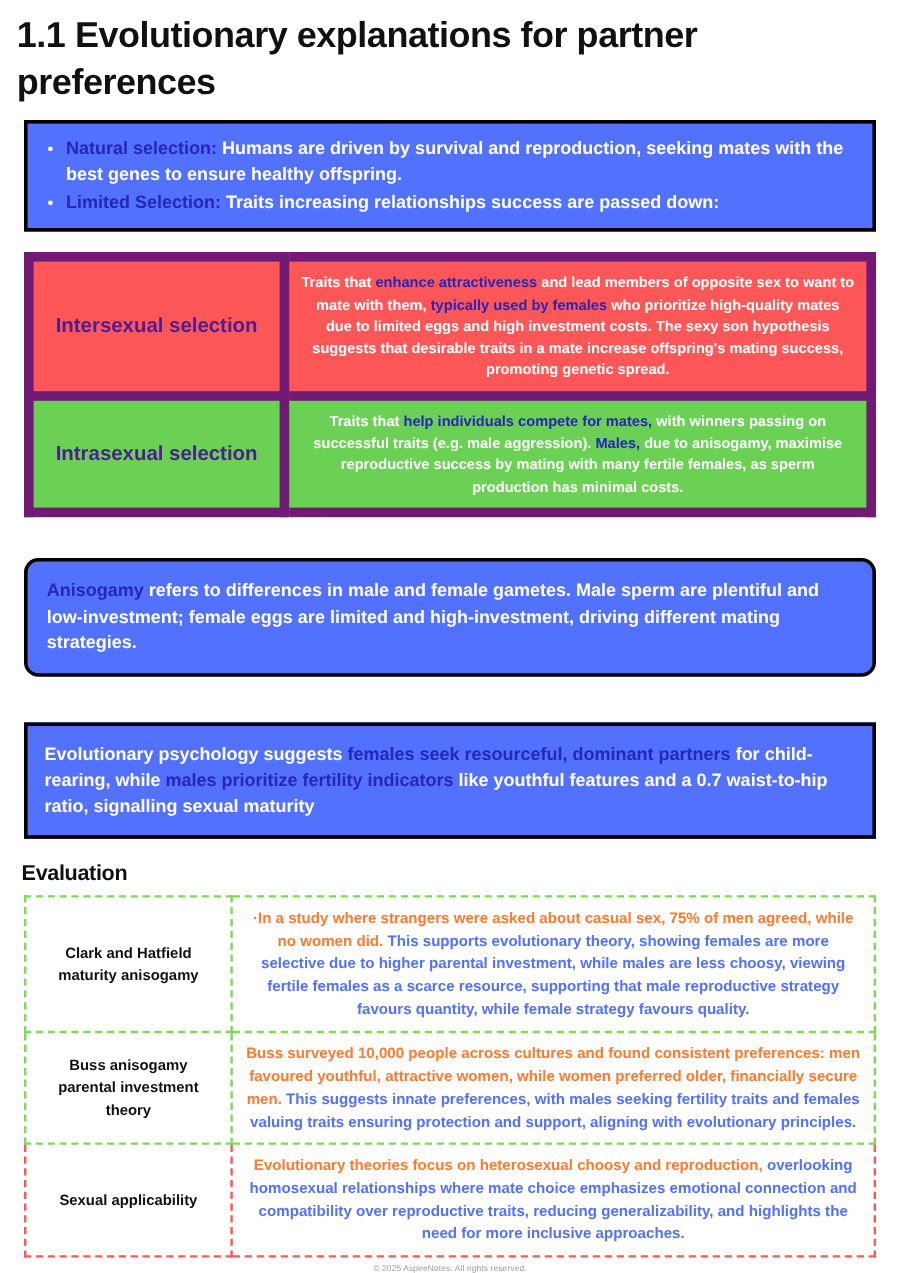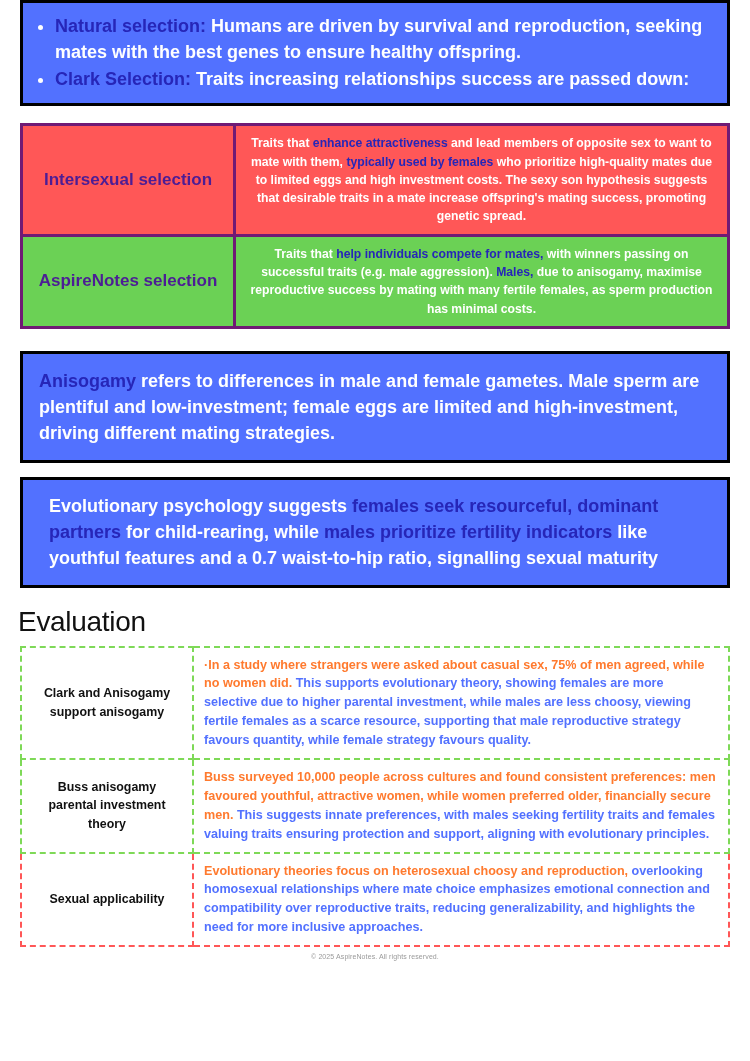--- a/index.html
+++ b/index.html
@@ -31,24 +31,24 @@
     letter-spacing: -0.4px;
     color: #111111;
     margin: 10px 16px 0 14px;
   }
 
   
   .blue-box {
     background: #5271ff;
     border: 3px solid #000000;
     box-sizing: border-box;
-    margin: 0 20px;
+    margin: 12px 20px;
     padding: 10px 14px;
     color: #ffffff;
-    font-size: 18px;
+    font-size: 15px;
     font-weight: bold;
     line-height: 1.45;
   }
   .blue-box ul {
     margin: 0;
     padding-left: 18px;
     list-style: disc;
   }
   .blue-box li {
     margin: 0 0 1px 0;
@@ -61,21 +61,21 @@
   
   .sel-table {
     margin: 17px 20px 0 20px;
     border: 3px solid #000000;
     border-collapse: collapse;
     width: 710px;
     box-sizing: border-box;
     table-layout: fixed;
   }
   .sel-table td {
-    border: 3px solid #701a75;
+    border: 8px solid #701a75;
     vertical-align: middle;
     padding: 8px 10px;
     box-sizing: border-box;
   }
   .sel-label {
     width: 213px;
     text-align: center;
     color: #4c1d95;
     font-size: 17px;
     font-weight: bold;
@@ -88,22 +88,22 @@
     font-weight: bold;
     line-height: 1.5;
   }
   .row-inter td { background: #ff5757; }
   .row-intra td { background: #6bd155; }
   .gap-14 { height: 14px; }
   .gap-22 { height: 22px; }
 
   
   .eval-title {
-    font-size: 28px;
-    font-weight: normal;
+    font-size: 18px;
+    font-weight: bold;
     letter-spacing: -0.3px;
     color: #111111;
     margin: 18px 0 8px 18px;
   }
   .eval-table {
     width: 710px;
     margin: 0 20px;
     border-collapse: collapse;
     table-layout: fixed;
   }
@@ -115,20 +115,21 @@
   }
   .eval-label {
     width: 172px;
     text-align: center;
     font-size: 12.4px;
     font-weight: bold;
     color: #111111;
     line-height: 1.5;
   }
   .eval-body {
+    text-align: center;
     font-size: 12.6px;
     font-weight: bold;
     line-height: 1.5;
   }
   .border-green td { border: 2px dashed #7ed957; }
   .border-red td { border: 2px dashed #ff5757; }
 
   .tx-orange { color: #ff7a2e; }
   .tx-blue { color: #5271ff; }
 
@@ -139,67 +140,68 @@
     color: #9a9a9a;
     margin-top: 6px;
     letter-spacing: 0.1px;
   }
 </style>
 </head>
 <body>
 
 <div class="page">
 
+  <h1 class="page-title">1.1 Evolutionary explanations for partner preferences</h1>
 
   <div class="blue-box">
     <ul>
       <li>
         <span class="hl-navy">Natural selection:</span><span class="hl-white"> Humans are driven by survival and reproduction, seeking mates with the best genes to ensure healthy offspring.</span>
       </li>
       <li>
-        <span class="hl-navy">Clark Selection:</span><span class="hl-white"> Traits increasing relationships success are passed down:</span>
+        <span class="hl-navy">Limited Selection:</span><span class="hl-white"> Traits increasing relationships success are passed down:</span>
       </li>
     </ul>
   </div>
 
   <table class="sel-table">
     <tbody>
       <tr class="row-inter">
         <td class="sel-label">Intersexual selection</td>
         <td class="sel-body">
           <span class="hl-white">Traits that </span><span class="hl-navy">enhance attractiveness</span><span class="hl-white"> and lead members of opposite sex to want to mate with them, </span><span class="hl-navy">typically used by females</span><span class="hl-white"> who prioritize high-quality mates due to limited eggs and high investment costs. The sexy son hypothesis suggests that desirable traits in a mate increase offspring's mating success, promoting genetic spread.</span>
         </td>
       </tr>
       <tr class="row-intra">
-        <td class="sel-label">AspireNotes selection</td>
+        <td class="sel-label">Intrasexual selection</td>
         <td class="sel-body">
           <span class="hl-white">Traits that </span><span class="hl-navy">help individuals compete for mates,</span><span class="hl-white"> with winners passing on successful traits (e.g. male aggression). </span><span class="hl-navy">Males,</span><span class="hl-white"> due to anisogamy, maximise reproductive success by mating with many fertile females, as sperm production has minimal costs.</span>
         </td>
       </tr>
     </tbody>
   </table>
 
   <div class="gap-22"></div>
 
-  <div class="blue-box" style="padding:14px 16px;">
+  <div class="blue-box" style="padding:14px 16px;border-radius:12px;">
     <span class="hl-navy">Anisogamy</span><span class="hl-white"> refers to differences in male and female gametes. Male sperm are plentiful and low-investment; female eggs are limited and high-investment, driving different mating strategies.</span>
   </div>
 
   <div class="gap-14"></div>
 
-  <div class="blue-box" style="padding:13px 26px;">
+  <div class="blue-box" style="padding:13px 14px;">
     <span class="hl-white">Evolutionary psychology suggests </span><span class="hl-navy">females seek resourceful, dominant partners</span><span class="hl-white"> for child-rearing, while </span><span class="hl-navy">males prioritize fertility indicators</span><span class="hl-white"> like youthful features and a 0.7 waist-to-hip ratio, signalling sexual maturity</span>
   </div>
 
   <h2 class="eval-title">Evaluation</h2>
 
   <table class="eval-table">
     <tbody>
       <tr class="border-green">
-        <td class="eval-label">Clark and Anisogamy support anisogamy</td>
+        <td class="eval-label">Clark and Hatfield maturity anisogamy</td>
         <td class="eval-body">
           <span class="tx-orange">·In a study where strangers were asked about casual sex, 75% of men agreed, while no women did.</span><span class="tx-blue"> This supports evolutionary theory, showing females are more selective due to higher parental investment, while males are less choosy, viewing fertile females as a scarce resource, supporting that male reproductive strategy favours quantity, while female strategy favours quality.</span>
         </td>
       </tr>
       <tr class="border-green">
         <td class="eval-label">Buss anisogamy parental investment theory</td>
         <td class="eval-body">
           <span class="tx-orange">Buss surveyed 10,000 people across cultures and found consistent preferences: men favoured youthful, attractive women, while women preferred older, financially secure men.</span><span class="tx-blue"> This suggests innate preferences, with males seeking fertility traits and females valuing traits ensuring protection and support, aligning with evolutionary principles.</span>
         </td>
       </tr>

